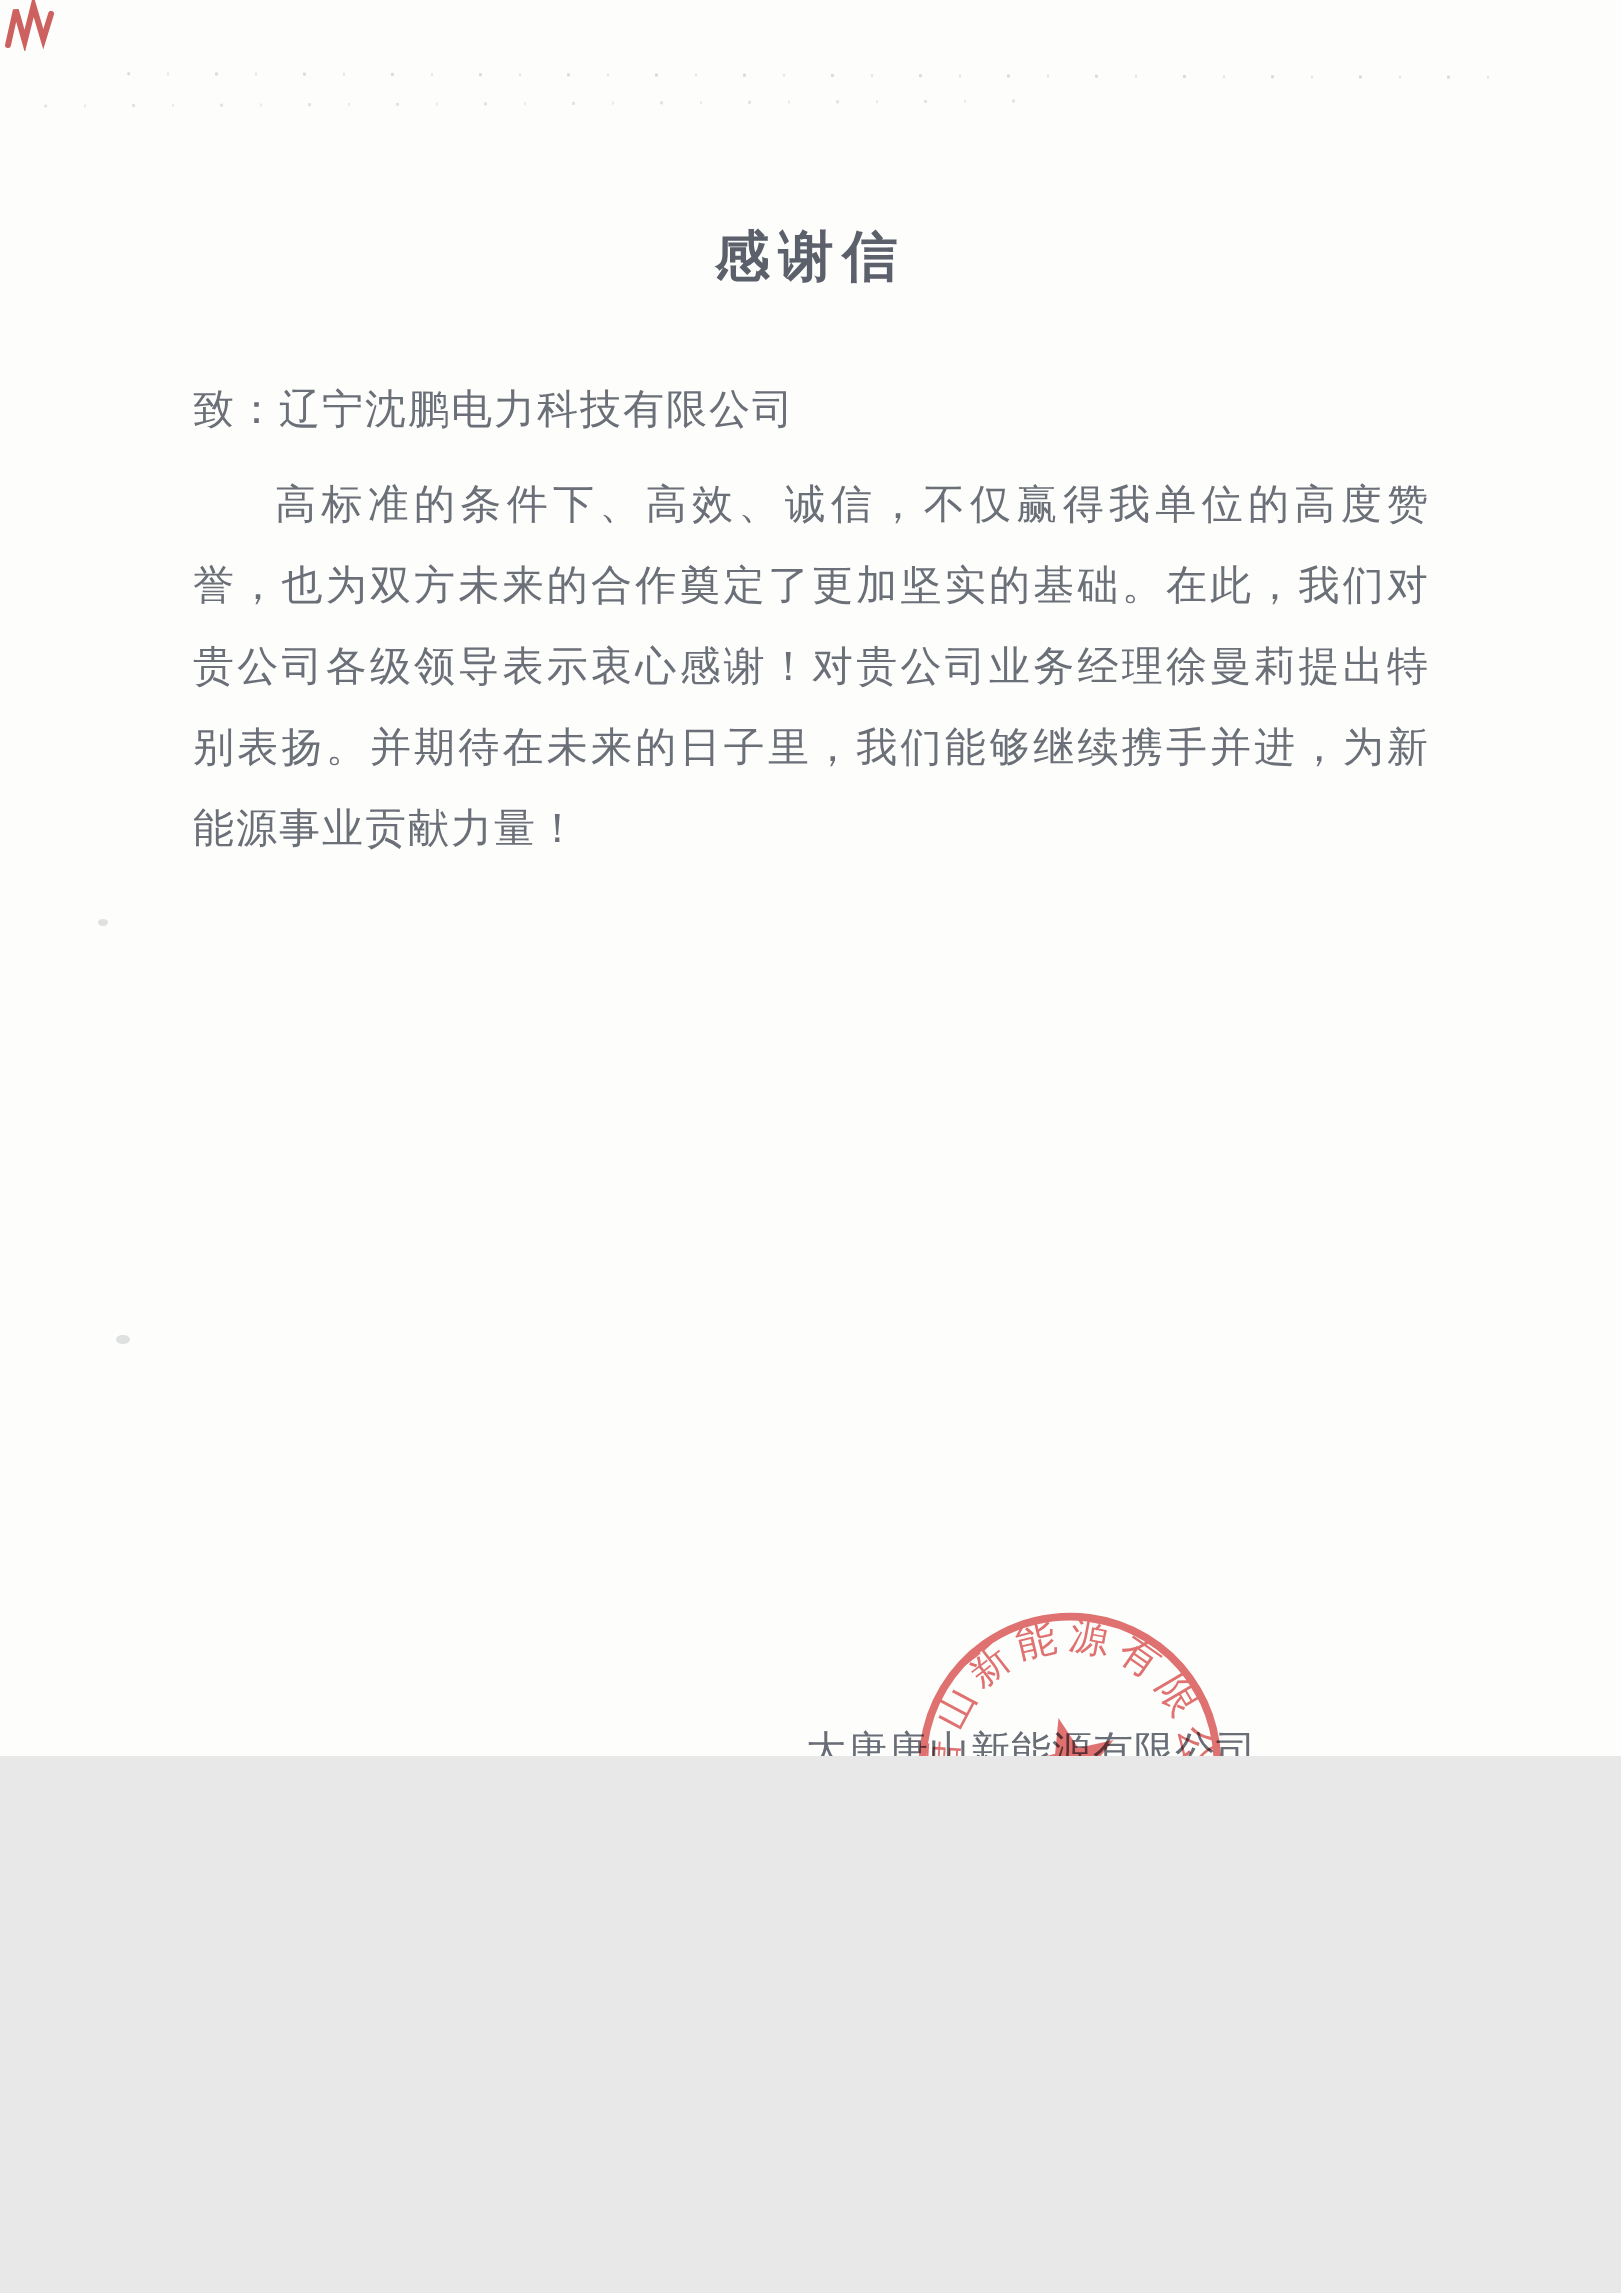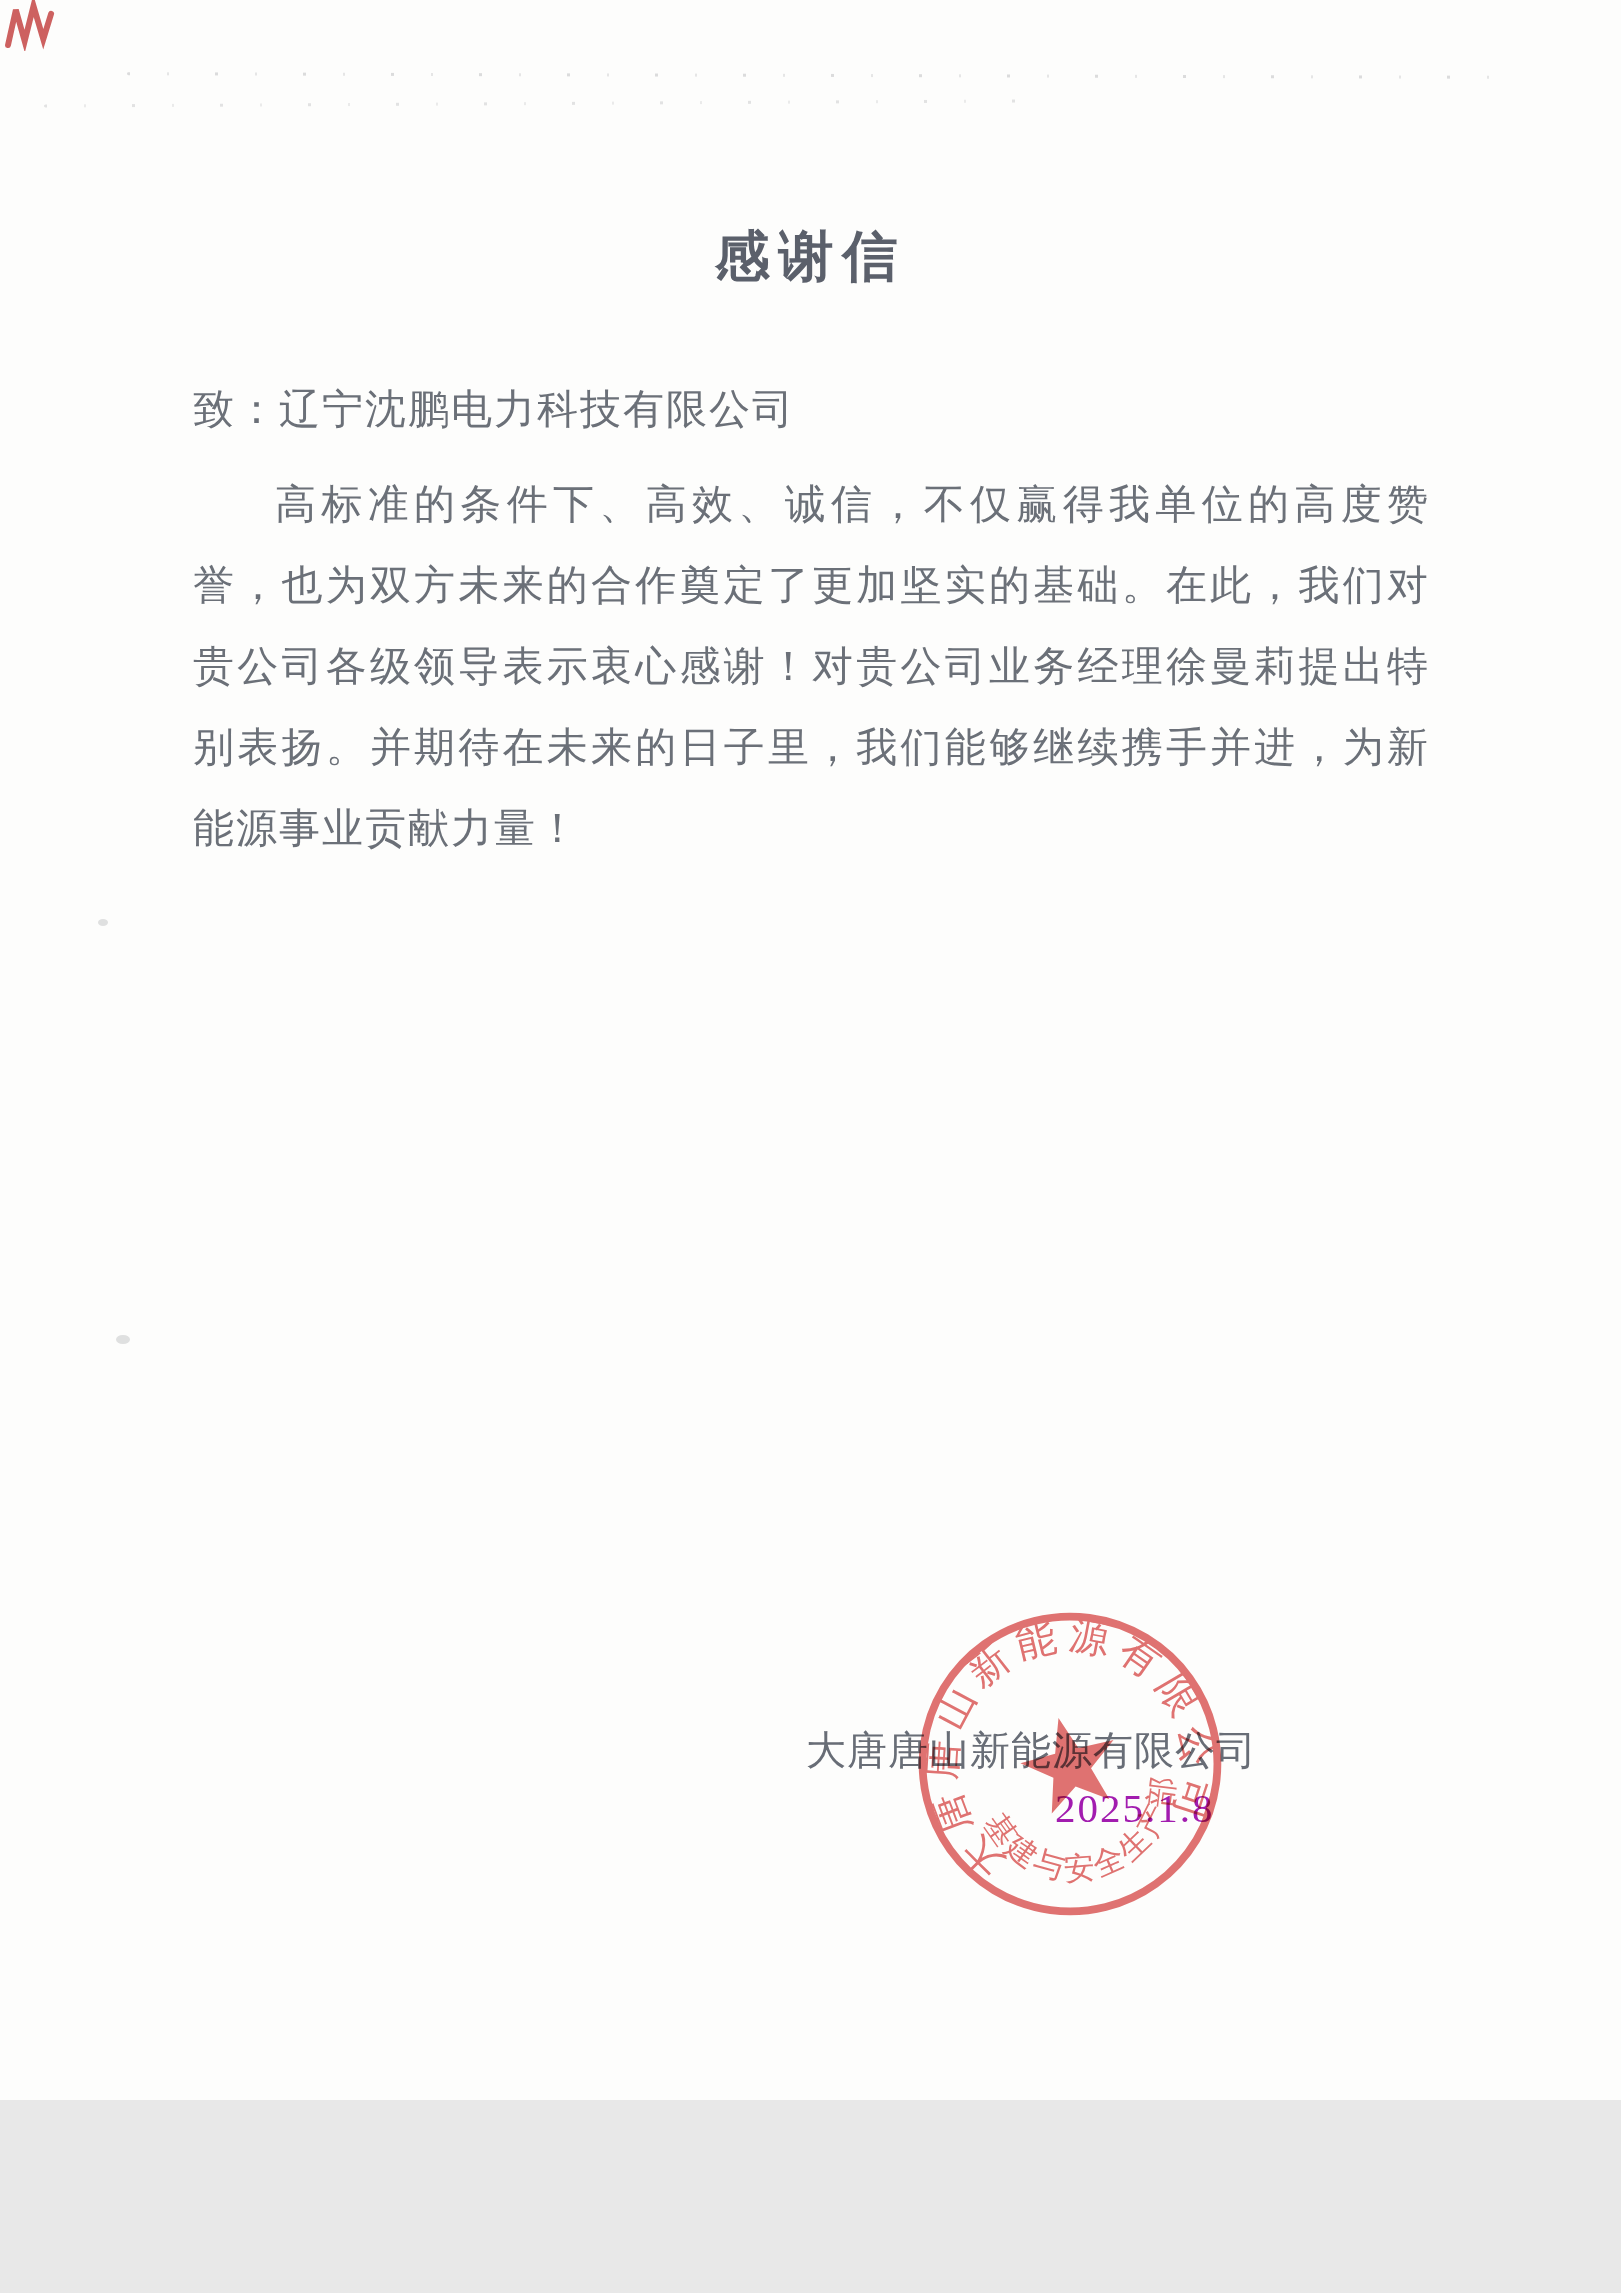--- a/index.html
+++ b/index.html
@@ -1,18 +1,18 @@
 <!DOCTYPE html>
 <html><head>
 <meta charset="utf-8">
 <style>
   html,body{margin:0;padding:0;background:#e8e8e8;}
   .page{
     position:relative;
-    width:1621px;height:2100px;
+    width:1621px;height:1756px;
     margin:0 auto;
     background:#fdfdfc;
     overflow:hidden;
     font-family:"Liberation Serif", serif;
     color:#6b7078;
   }
   
   .noise-row{
     position:absolute;height:2.9px;opacity:.35;
     background:repeating-linear-gradient(90deg, rgba(60,62,70,.5) 0 2.9px, transparent 2.9px 40px, rgba(60,62,70,.35) 40px 42px, transparent 42px 88px);

